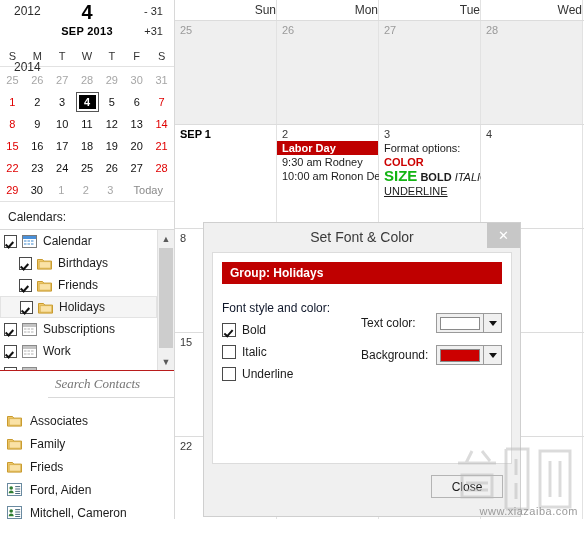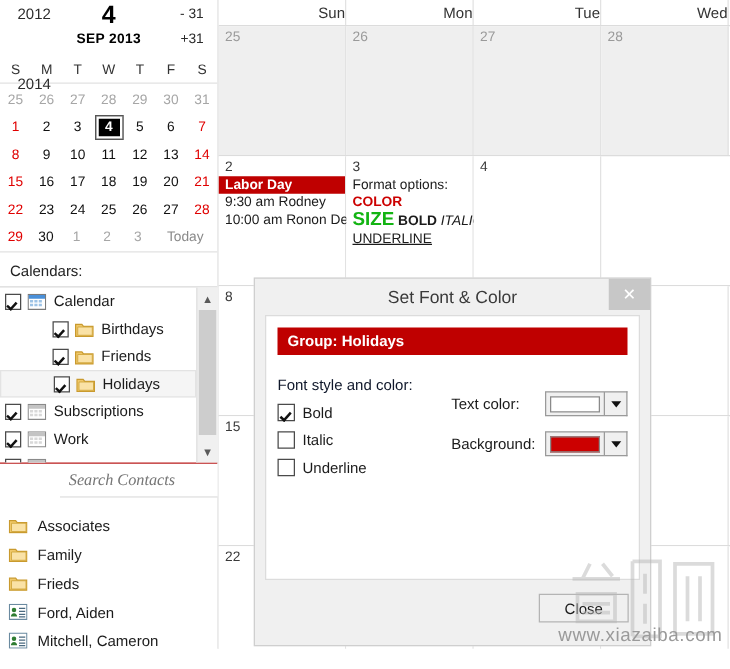--- a/index.html
+++ b/index.html
@@ -44,21 +44,21 @@
       border:2px solid #fff;outline:1px solid #555;line-height:14px;}
   .mm-cell.todaylbl{flex:2.1;text-align:center;color:#8a8a8a;font-size:11px;}
 
   .cal-label{padding:8px 0 5px 8px;font-size:12px;color:#222;border-top:1px solid #e2e2e2;}
 
   
   #caltree-wrap{position:relative;margin:0 0 0 0;height:140px;border-top:1px solid #d9d9d9;
                 border-bottom:1px solid #b91c1c;background:#fff;}
   #caltree{position:absolute;left:0;top:0;right:17px;bottom:0;overflow:hidden;}
   .tr{display:flex;align-items:center;height:22px;padding-left:4px;}
-  .tr.indent{padding-left:42px;}
+  .tr.indent{padding-left:19px;}
   .tr.sel{background:#f5f5f5;border:1px solid #e3e3e3;box-sizing:border-box;}
   .cb{width:11px;height:11px;border:1px solid #4a4a4a;background:#fff;
       margin-right:5px;position:relative;flex:0 0 auto;}
   .cb.on:after{content:"";position:absolute;left:2px;top:4px;width:3px;height:6px;
       border:solid #111;border-width:0 2px 2px 0;transform:rotate(42deg);}
   .tr .lbl{font-size:12px;color:#1b1b1b;white-space:nowrap;}
   .ic{width:15px;height:13px;margin-right:6px;flex:0 0 auto;display:block;}
 
   
   .vsb{position:absolute;right:0;top:0;width:17px;bottom:0;background:#f0f0f0;
@@ -132,21 +132,21 @@
   .dd .caret{border-left:4px solid transparent;border-right:4px solid transparent;
              border-top:5px solid #111;}
   #dlg-footer{position:absolute;left:0;right:0;bottom:0;height:52px;}
   #close-btn{position:absolute;right:17px;top:11px;width:72px;height:23px;
      background:#f0f0f0;border:1px solid #b4b4b4;font-size:12px;color:#1b1b1b;
      display:flex;align-items:center;justify-content:center;box-sizing:border-box;}
 
   
   #wm{position:absolute;right:2px;bottom:2px;width:130px;height:80px;opacity:.5;
       pointer-events:none;}
-  #wm-txt{position:absolute;right:6px;bottom:2px;font-size:15px;color:#9a9a9a;
+  #wm-txt{position:absolute;right:6px;bottom:2px;font-size:11px;color:#9a9a9a;
           letter-spacing:.5px;}
 </style>
 </head>
 <body>
 
 <div id="root">
 
   <div id="left">
 
     <div class="mm-head">
@@ -430,20 +430,23 @@
             <div class="dnum dim">26</div>
           </div>
           <div class="cell gray">
             <div class="dnum dim">27</div>
           </div>
           <div class="cell gray">
             <div class="dnum dim">28</div>
           </div>
         </div>
         <div class="wk">
+          <div class="cell">
+            <div class="dnum bold">SEP 1</div>
+          </div>
           <div class="cell">
             <div class="dnum">2</div>
             <div class="evt hol">Labor Day</div>
             <div class="evt">9:30 am Rodney</div>
             <div class="evt">10:00 am Ronon Dex</div>
           </div>
           <div class="cell">
             <div class="dnum">3</div>
             <div class="evt">Format options:</div>
             <div class="evt"><span class="fmt-color">COLOR</span></div>

